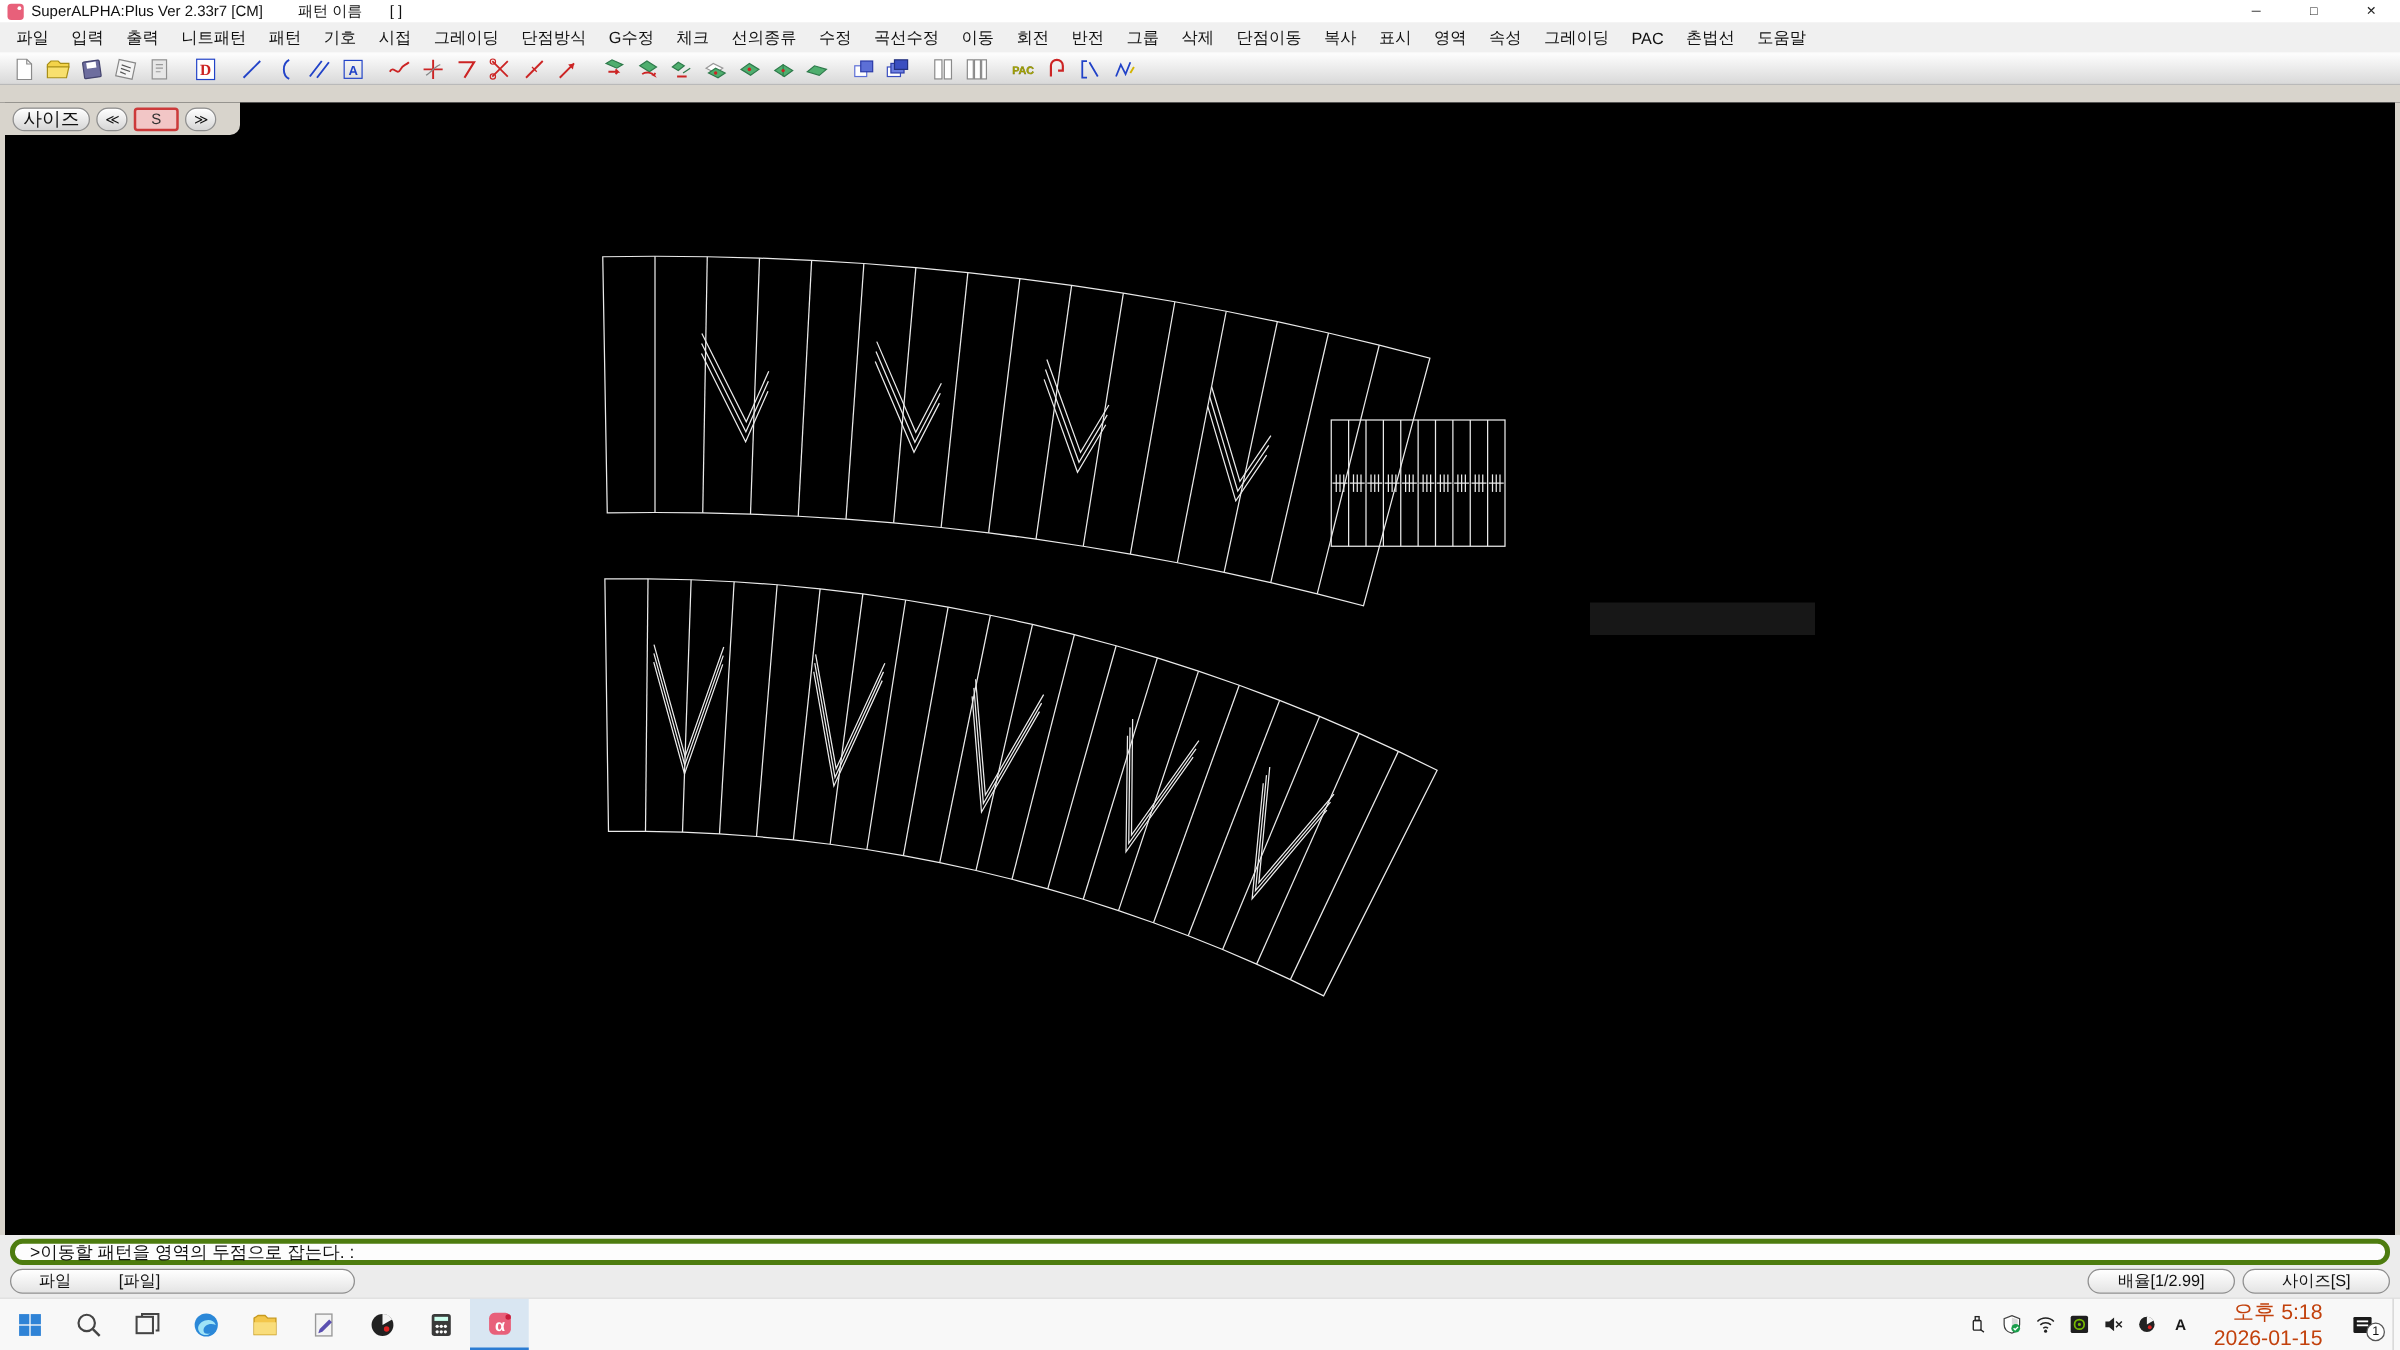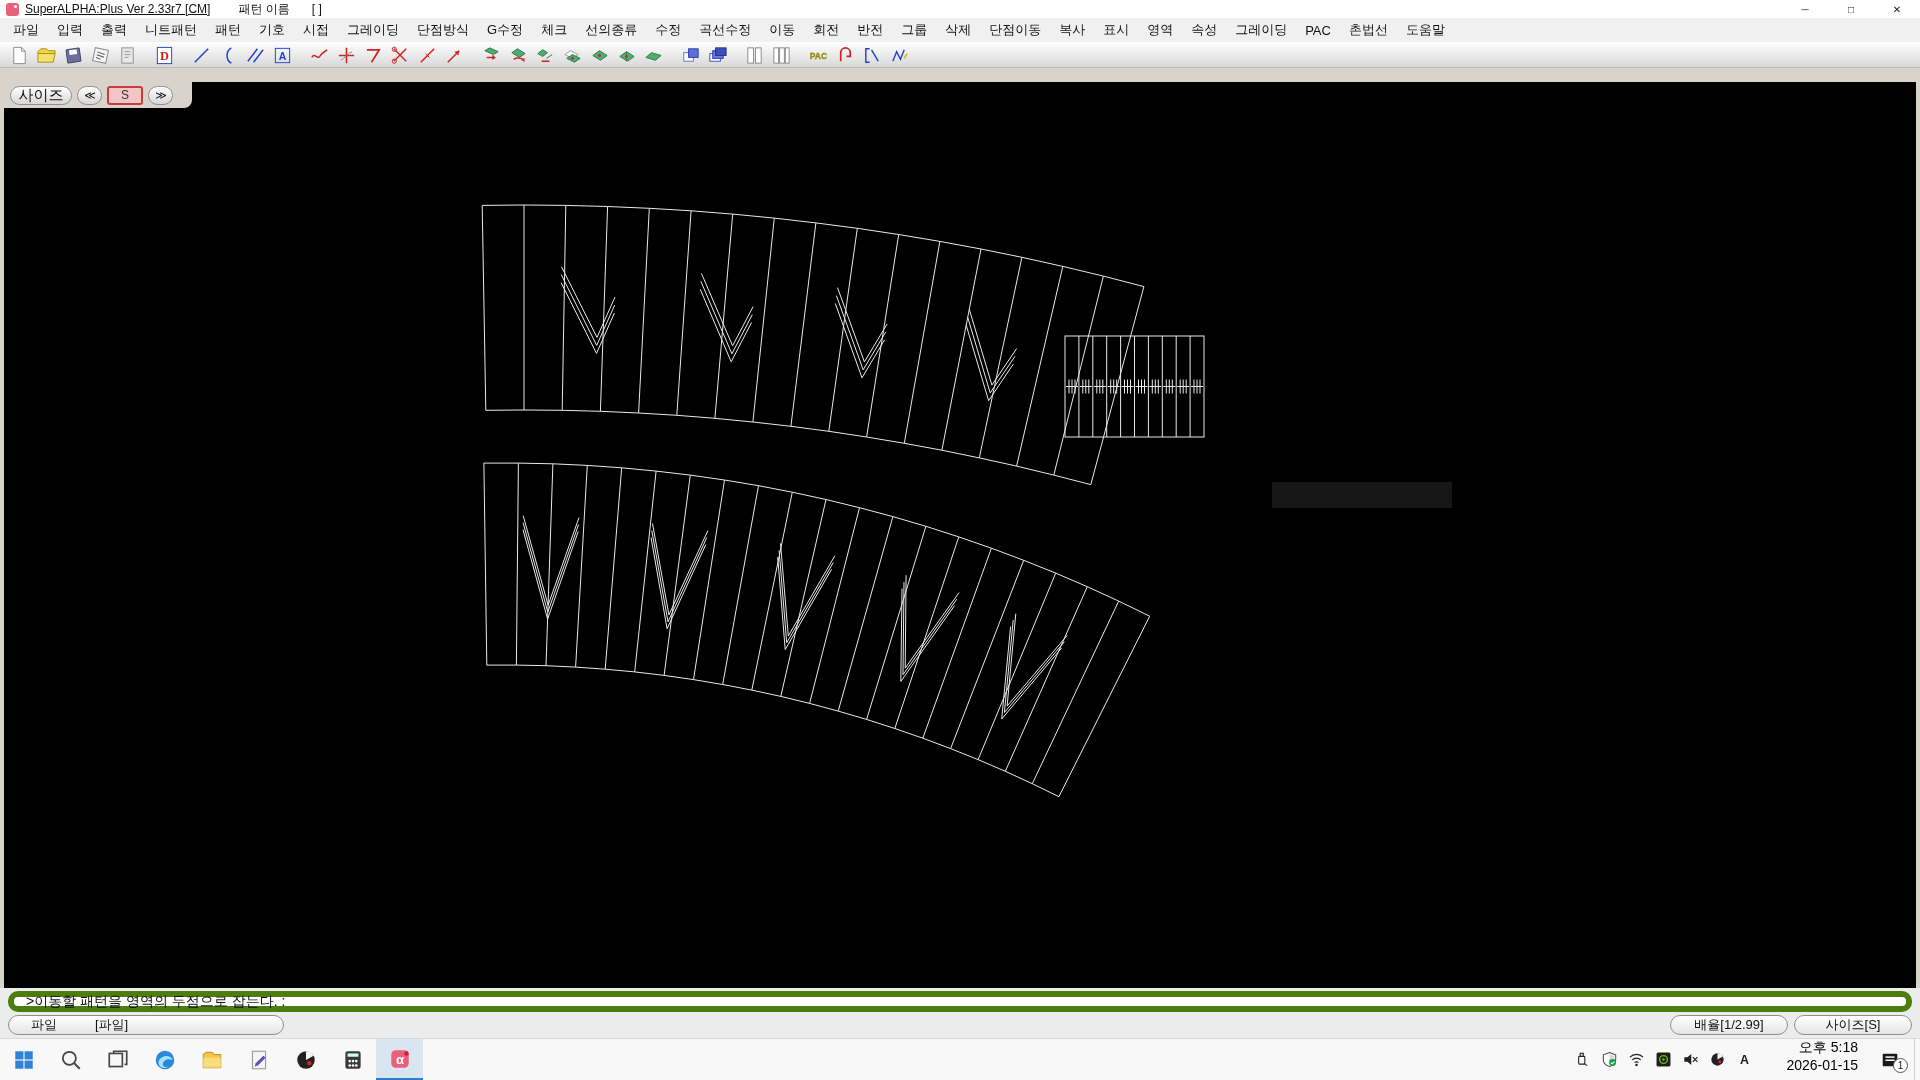--- a/index.html
+++ b/index.html
@@ -4,21 +4,21 @@
 <style>
   * { box-sizing: border-box; margin: 0; padding: 0; }
   html,body { width:1920px; height:1080px; overflow:hidden; }
   body { font-family:"Liberation Sans","DejaVu Sans",sans-serif; background:#000; }
   .screen { width:1920px; height:1080px; display:flex; flex-direction:column; background:#f0f0f0; }
 
   
   .titlebar { height:18px; background:#ffffff; display:flex; align-items:center; font-size:12px; color:#111; padding-left:6px; }
   .app-icon { width:13px; height:13px; border-radius:3px; background:#e8607a; position:relative; margin-right:6px; flex:0 0 auto; }
   .app-icon::after { content:""; position:absolute; right:2px; top:2px; width:3px; height:3px; border-radius:50%; background:#fff; }
-  .title-text { white-space:nowrap;text-decoration:underline; }
+  .title-text { white-space:nowrap; }
   .pattern-label { margin-left:28px; white-space:nowrap;text-align:right; }
   .pattern-value { margin-left:22px; white-space:nowrap; }
   .win-controls { margin-left:auto; display:flex; height:100%; }
   .win-btn { width:46px; height:100%; display:flex; align-items:center; justify-content:center; font-size:10px; color:#222; background:transparent; border:none; }
 
   
   .menubar { height:24px; background:#f0f0f0; display:flex; align-items:center; padding-left:4px; }
   .menu-item { font-size:13px; color:#111; padding:3px 9px; white-space:nowrap; }
 
   
@@ -34,36 +34,36 @@
   .canvas-wrap { height:906px; position:relative; background:#000; border-left:4px solid #d8d4cc; border-right:4px solid #d8d4cc; }
   .canvas-svg { display:block; width:1912px; height:906px; }
   .size-strip { position:absolute; top:0; left:0; height:26px; width:188px; background:#d8d4cc; border-bottom-right-radius:8px; display:flex; align-items:center; gap:5px; padding-left:6px; }
   .pill3d { height:19px; border:1px solid #8f8f8f; border-radius:10px; background:linear-gradient(#ffffff,#d6d6d6); box-shadow:inset 0 1px 0 #fff; display:flex; align-items:center; justify-content:center; font-size:15px; color:#111; }
   .size-title { width:62px; }
   .nav-pill { width:25px; font-size:11px; letter-spacing:-1px; }
   .size-current { width:36px; height:19px; border:2px solid #cc3a3a; background:#f2c6c6; border-radius:3px; display:flex; align-items:center; justify-content:center; font-size:12px; color:#333; }
 
   
   .statusarea { height:50px; background:#ececec; padding:3px 8px 0 8px; }
-  .command-pill { height:21px; border:6px solid #4d7c0f; border-radius:10px; background:#fdfdfd; display:flex; align-items:center; padding-left:12px; font-size:14px; color:#111; }
+  .command-pill { height:21px; border:4px solid #4d7c0f; border-radius:10px; background:#fdfdfd; display:flex; align-items:center; padding-left:12px; font-size:14px; color:#111; }
   .status-row { margin-top:3px; display:flex; align-items:center; }
   .file-pill { width:276px; height:20px; border:1px solid #8f8f8f; border-radius:10px; background:linear-gradient(#ffffff,#e4e4e4); display:flex; align-items:center; font-size:13px; color:#111; padding-left:22px; }
   .file-pill .val { margin-left:38px; }
   .right-pills { margin-left:auto; display:flex; gap:6px; }
   .info-pill { height:20px; border:1px solid #8f8f8f; border-radius:10px; background:linear-gradient(#ffffff,#e4e4e4); display:flex; align-items:center; justify-content:center; font-size:13px; color:#111; padding:0 4px; min-width:118px; }
 
   
   .taskbar { height:42px; background:#f8f8f8; border-top:1px solid #d9d9d9; display:flex; align-items:stretch; }
   .task-btn { width:47px; display:flex; align-items:center; justify-content:center; background:transparent; border:none; position:relative; }
   .task-btn svg { width:24px; height:24px; }
   .task-btn.active { background:#d9e6f2; border-bottom:2px solid #2b7cd3; }
   .tray { margin-left:auto; display:flex; align-items:center; }
   .tray-icon { width:27px; height:42px; display:flex; align-items:center; justify-content:center; }
   .tray-icon svg { width:17px; height:17px; }
-  .clock { width:108px; text-align:right; font-size:14px; color:#000000; line-height:1.25; padding-right:8px; }
+  .clock { width:108px; text-align:right; font-size:17px; color:#c2410c; line-height:1.25; padding-right:8px; }
   .notif { width:48px; position:relative; display:flex; align-items:center; justify-content:center; }
   .notif svg { width:20px; height:20px; }
   .notif-badge { position:absolute; right:6px; bottom:7px; width:15px; height:15px; border-radius:50%; background:#fff; border:1px solid #555; font-size:10px; display:flex; align-items:center; justify-content:center; color:#111; }
   .show-desktop { width:6px; border-left:1px solid #cfcfcf; }
 </style>
 </head>
 <body>
 
 <div class="screen">
 

